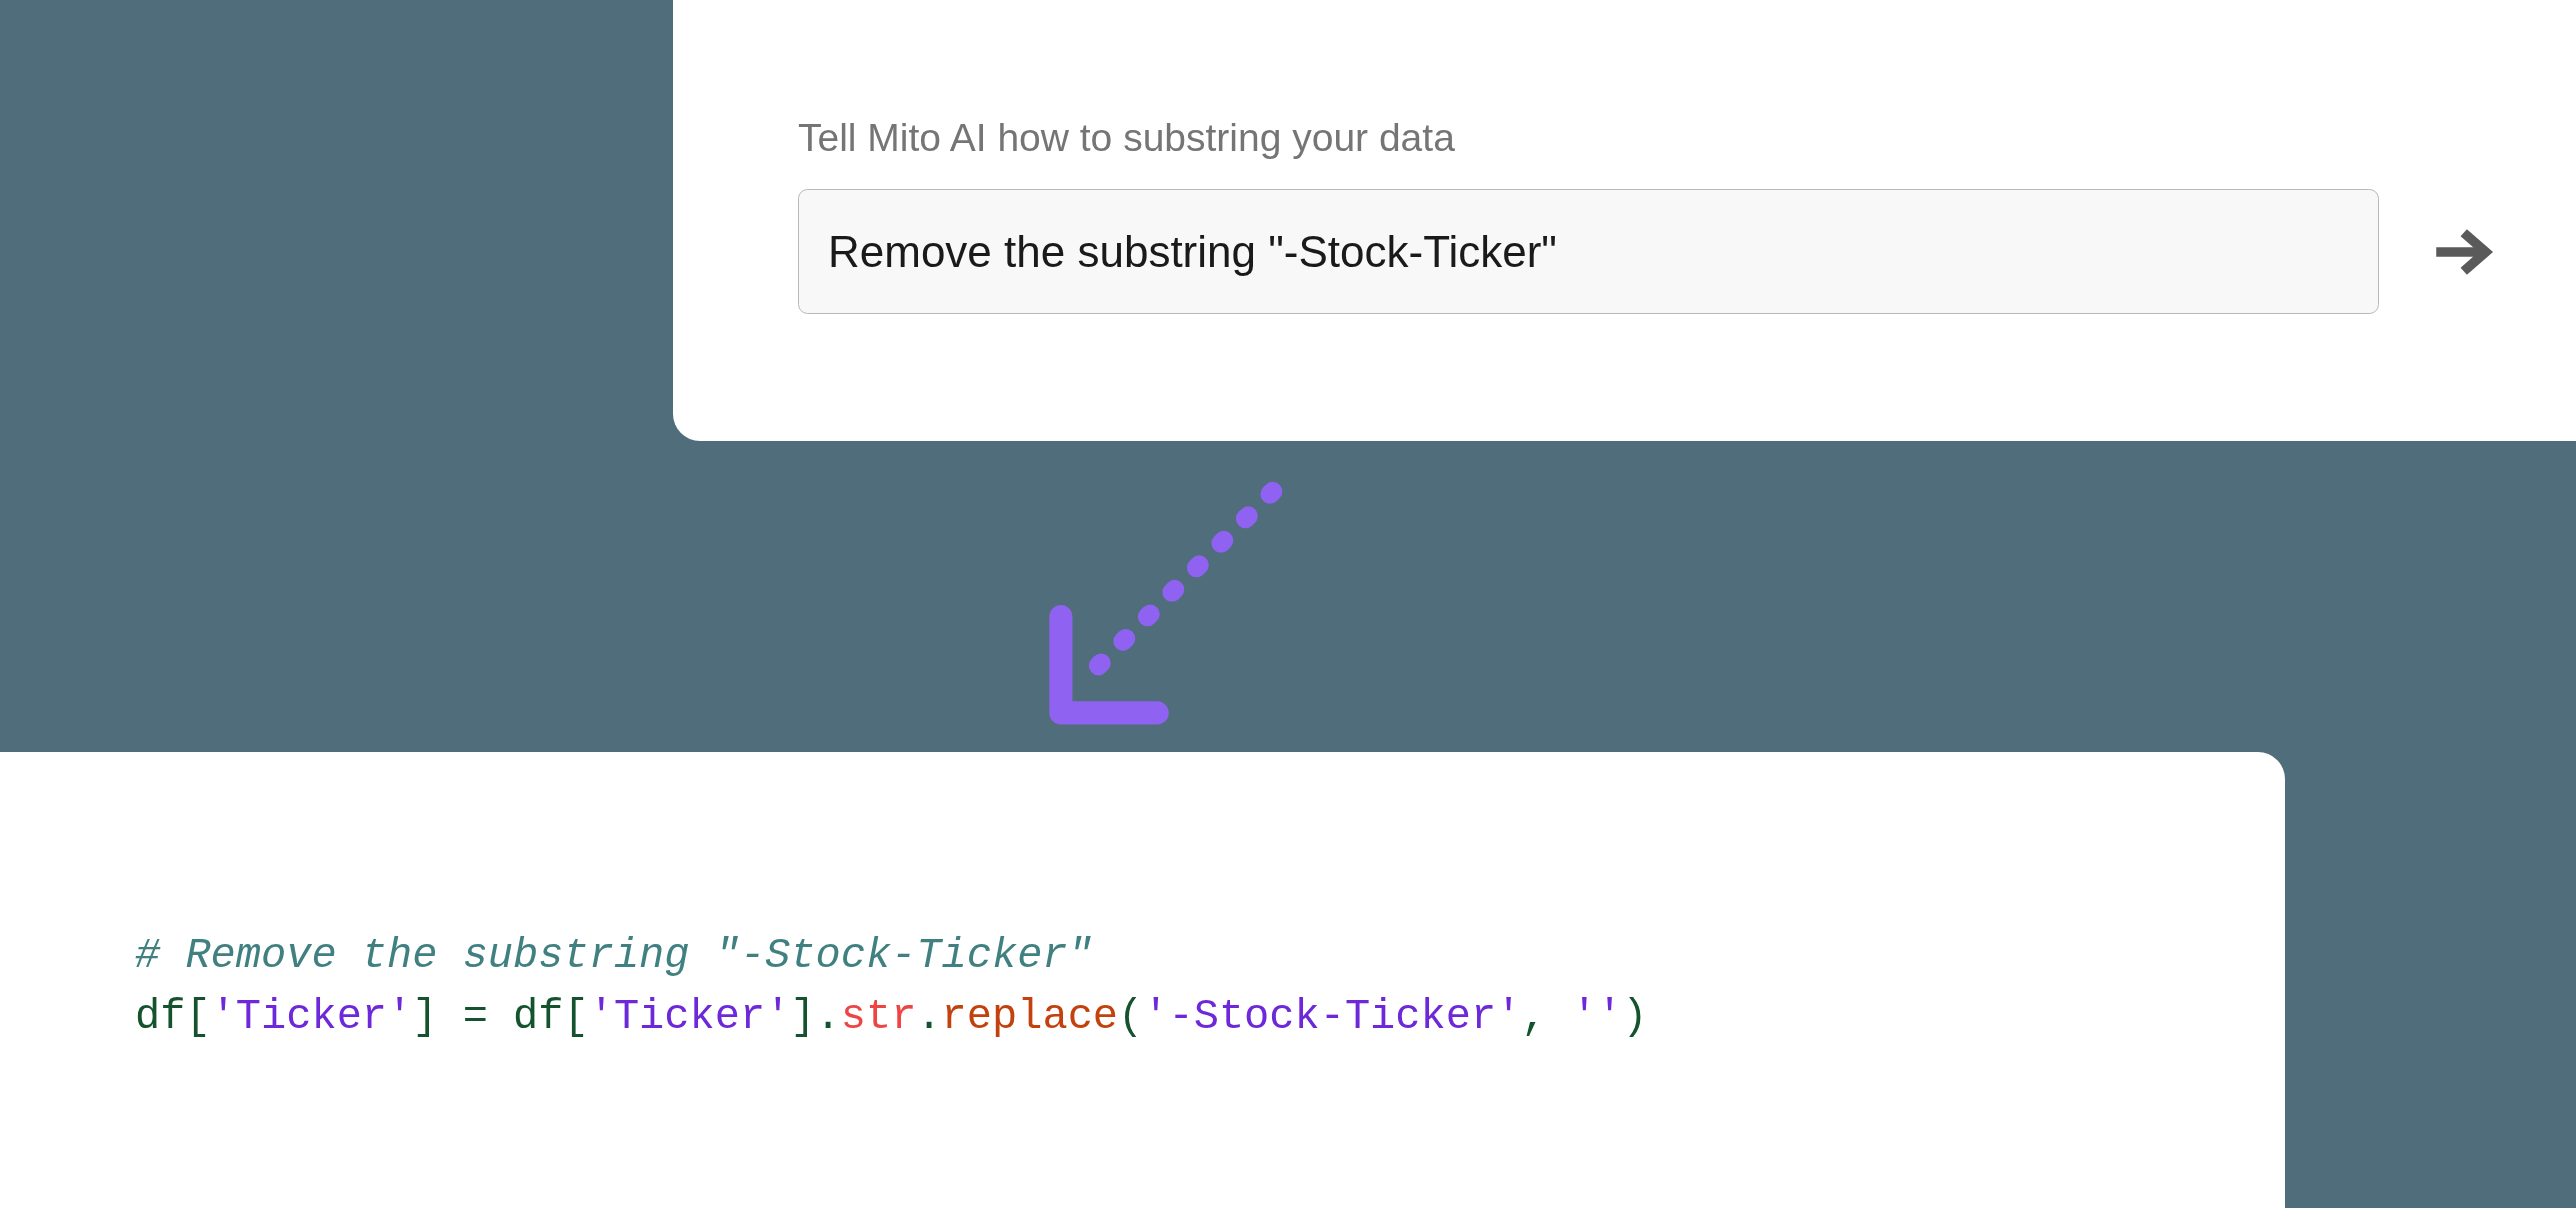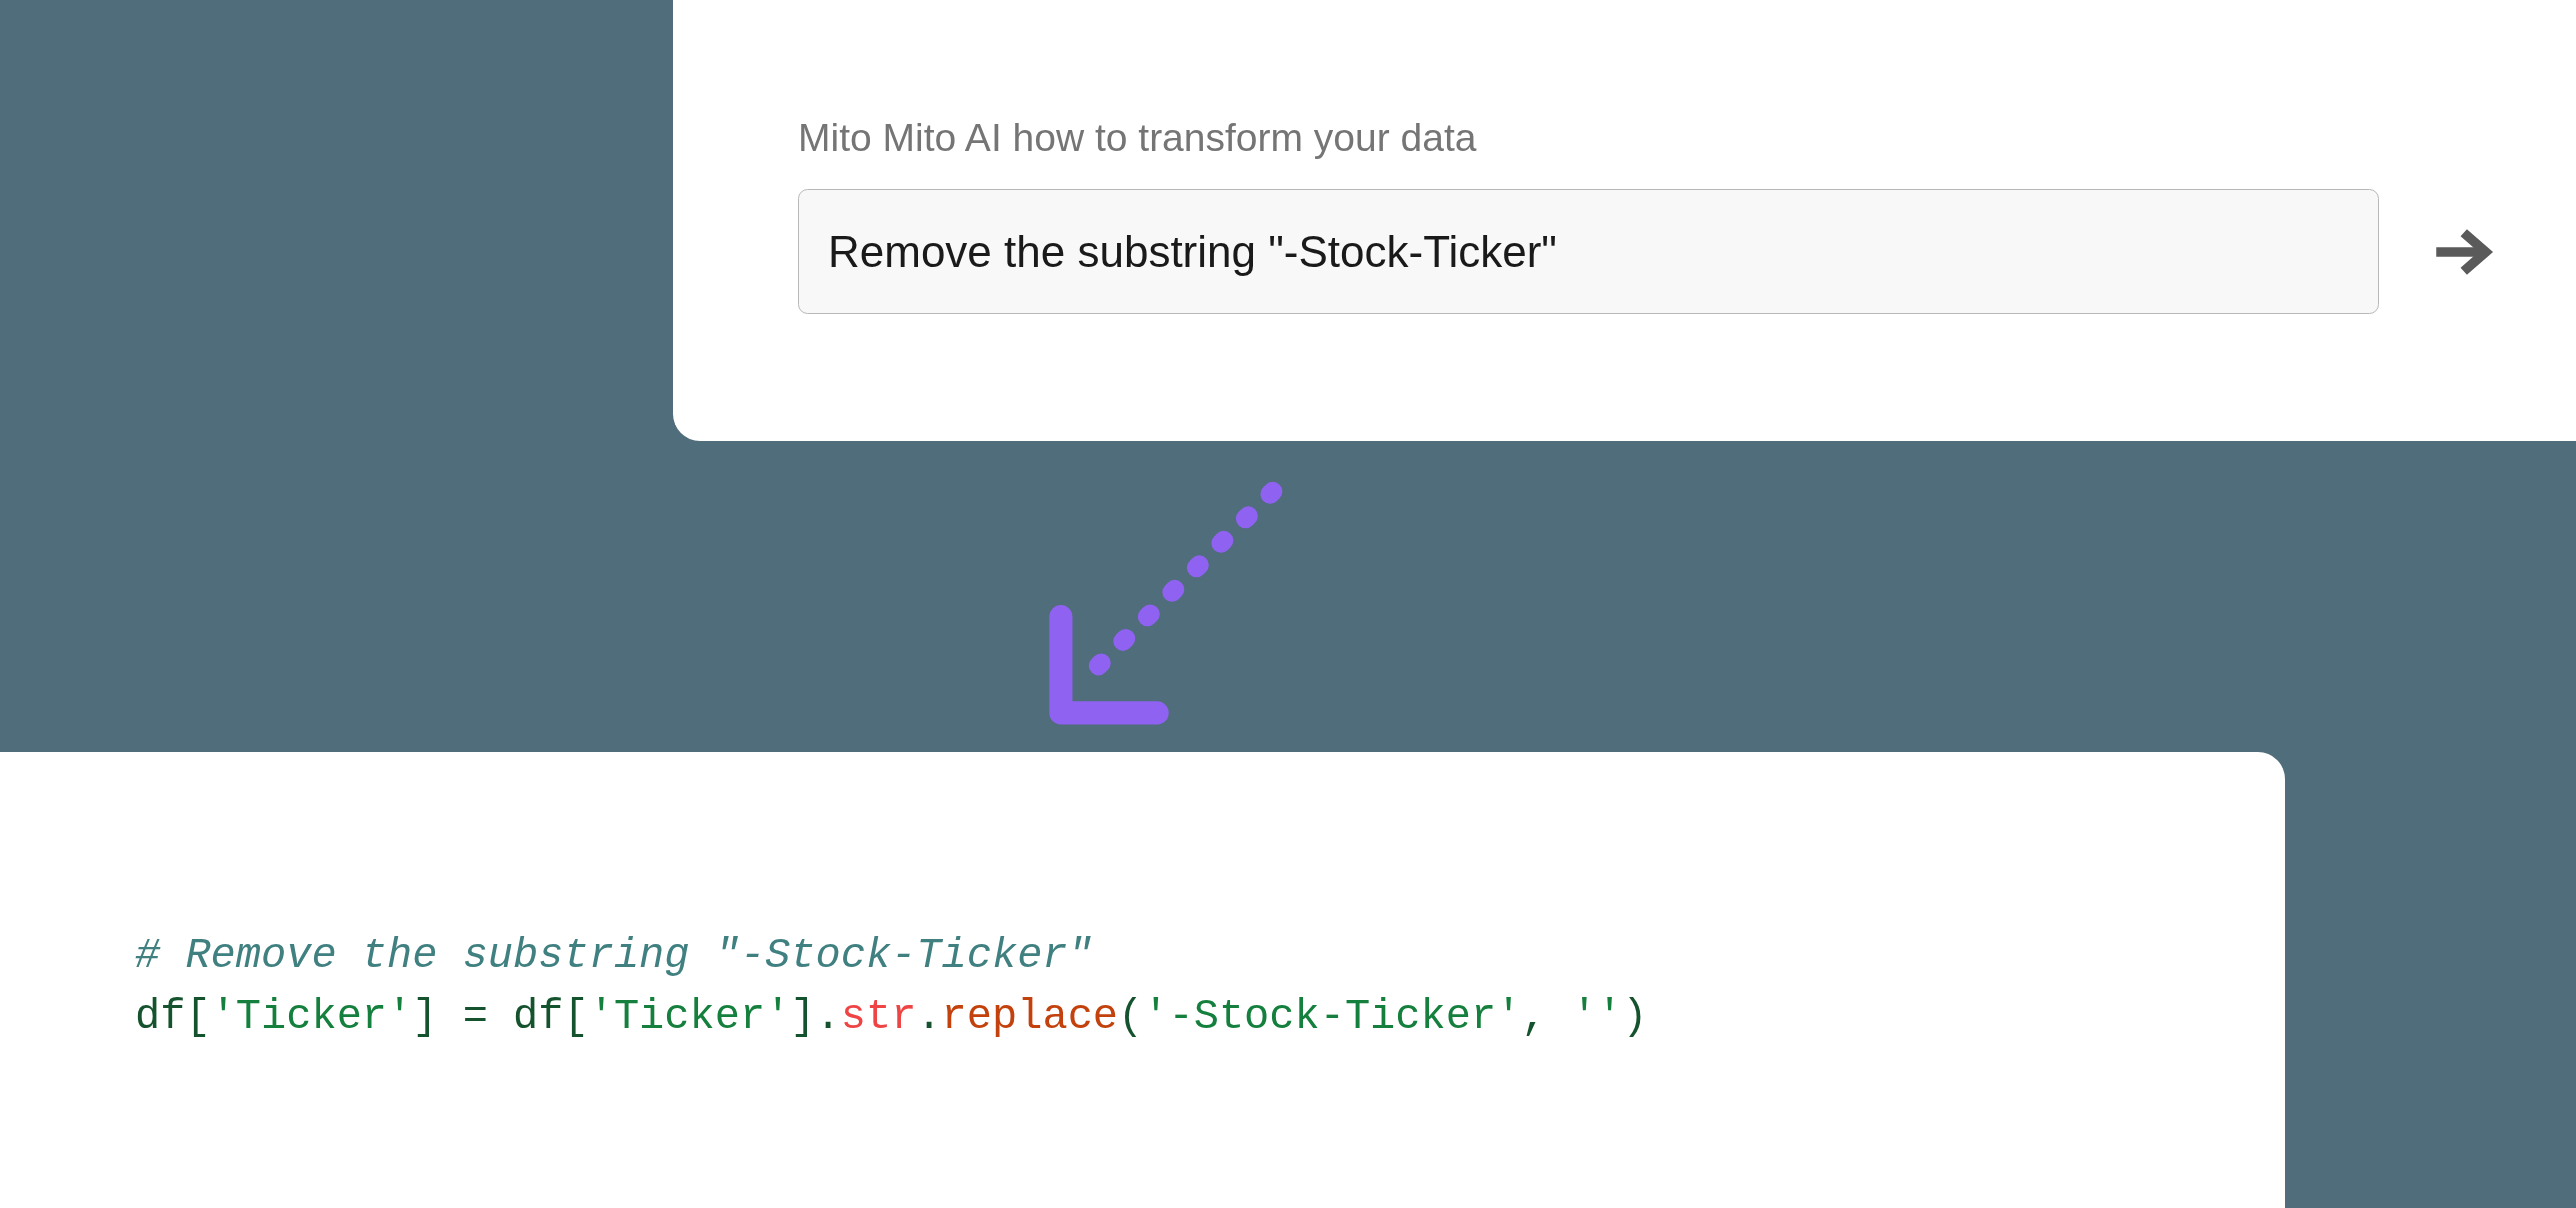--- a/index.html
+++ b/index.html
@@ -106,37 +106,37 @@
     .comment {
       color: #408080;
       font-style: italic;
     }
 
     .plain {
       color: #14532d;
     }
 
     .string {
-      color: #15803d;
+      color: #6d28d9;
       margin-top: 8px;
     }
 
     .attr {
       color: #ef4444;
     }
 
     .method {
       color: #c2410c;
     }
   </style>
 </head>
 <body>
 
 <div class="input-card">
-  <div class="prompt-label">Mito Mito AI how to transform your data</div>
+  <div class="prompt-label">Tell Mito AI how to substring your data</div>
   <div class="input-row">
     <input type="text" class="prompt-input" value="Remove the substring &quot;-Stock-Ticker&quot;" style="">
     <button class="submit-button">
       <svg class="arrow-right-icon" viewBox="0 0 24 24">
         <line x1="3" y1="12" x2="21" y2="12"></line>
         <polyline points="13 5 21 12 13 19"></polyline>
       </svg>
     </button>
   </div>
 </div>

